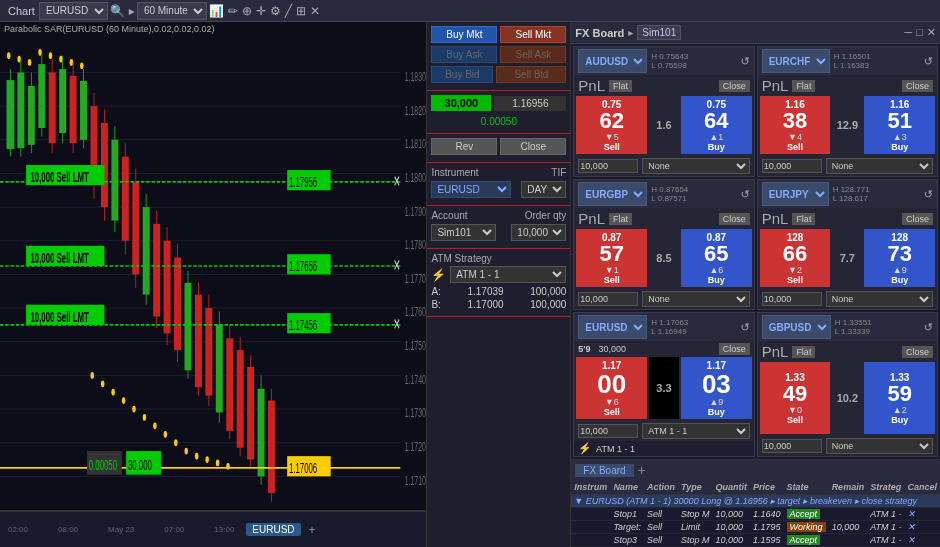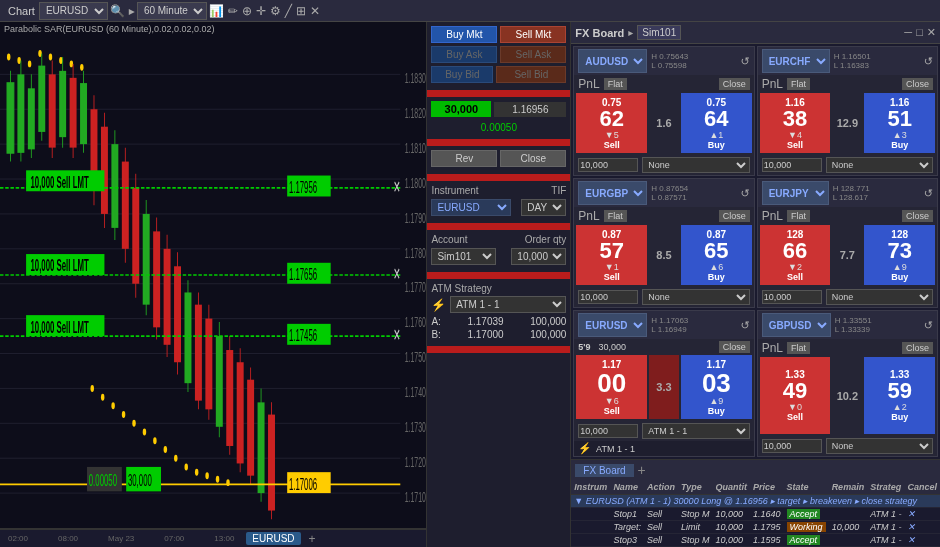--- a/index.html
+++ b/index.html
@@ -65,21 +65,21 @@
     }
 
     .chart-rsi {
       height: 80px;
       position: relative;
       background: #0d0d1a;
       border-top: 1px solid #333;
     }
 
     .chart-bottom-bar {
-      height: 18px;
+      height: 36px;
       background: #1a1a2e;
       display: flex;
       align-items: center;
       padding: 0 4px;
       gap: 8px;
       border-top: 1px solid #333;
     }
 
     .chart-ticker-tab {
       background: #2a5a8a;
@@ -99,21 +99,21 @@
       width: 175px;
       background: #1e1e2e;
       border-right: 1px solid #333;
       display: flex;
       flex-direction: column;
       padding: 0;
     }
 
     .order-section {
       padding: 4px;
-      border-bottom: 7px solid #b91c1c;
+      border-bottom: 1px solid #b91c1c;
     }
 
     .order-btn-row {
       display: flex;
       gap: 3px;
       margin-bottom: 3px;
     }
 
     .btn-buy-mkt {
       flex: 1;
@@ -408,21 +408,21 @@
     }
 
     .fx-pnl-row {
       display: flex;
       align-items: center;
       padding: 2px 4px;
       gap: 4px;
     }
 
     .fx-pnl-label {
-      font-size: 12px;
+      font-size: 15px;
       color: #aaa;
     }
 
     .fx-flat-btn {
       background: #555;
       color: #ccc;
       border: none;
       font-size: 9px;
       padding: 1px 4px;
       cursor: pointer;
@@ -1072,21 +1072,21 @@
           <span style="font-size:9px;color:#ccc;margin-left:4px;">30,000</span>
           <button class="fx-close-btn">Close</button>
         </div>
         <div class="fx-prices-row">
           <div class="fx-sell-box">
             <span class="fx-price-small">1.17</span>
             <span class="fx-price-big" style="font-size:26px;">00</span>
             <span class="fx-price-sub">▼6</span>
             <span class="fx-action-label">Sell</span>
           </div>
-          <div class="spread-center" style="font-size:11px;color:#aaa;background:#7f1d1d;padding:2px;text-align:center;min-width:22px;">3.3</div>
+          <div class="spread-center" style="font-size:11px;color:#aaa;background:#000000;padding:2px;text-align:center;min-width:22px;">3.3</div>
           <div class="fx-buy-box">
             <span class="fx-price-small">1.17</span>
             <span class="fx-price-big" style="font-size:26px;">03</span>
             <span class="fx-price-sub">▲9</span>
             <span class="fx-action-label">Buy</span>
           </div>
         </div>
         <div class="fx-qty-row">
           <input class="fx-qty-input" type="text" value="10,000" style="">
           <select class="fx-none-select"><option>ATM 1 - 1</option></select>

